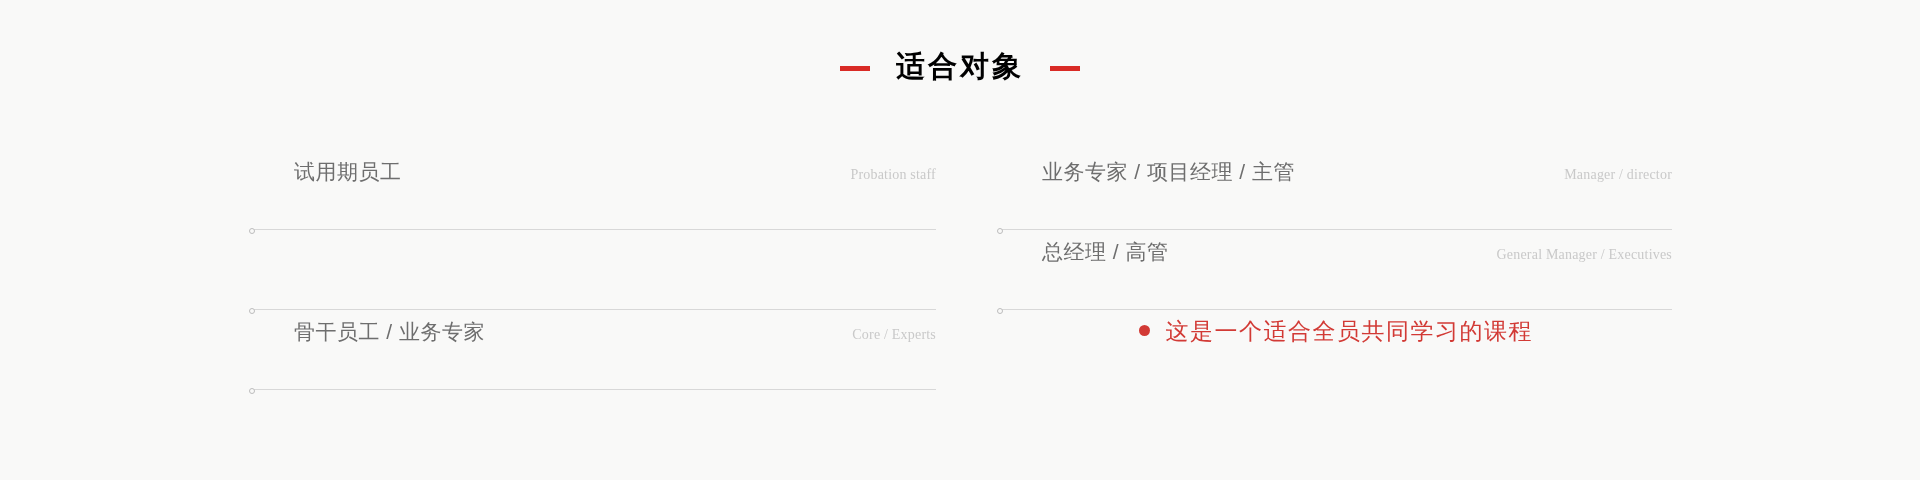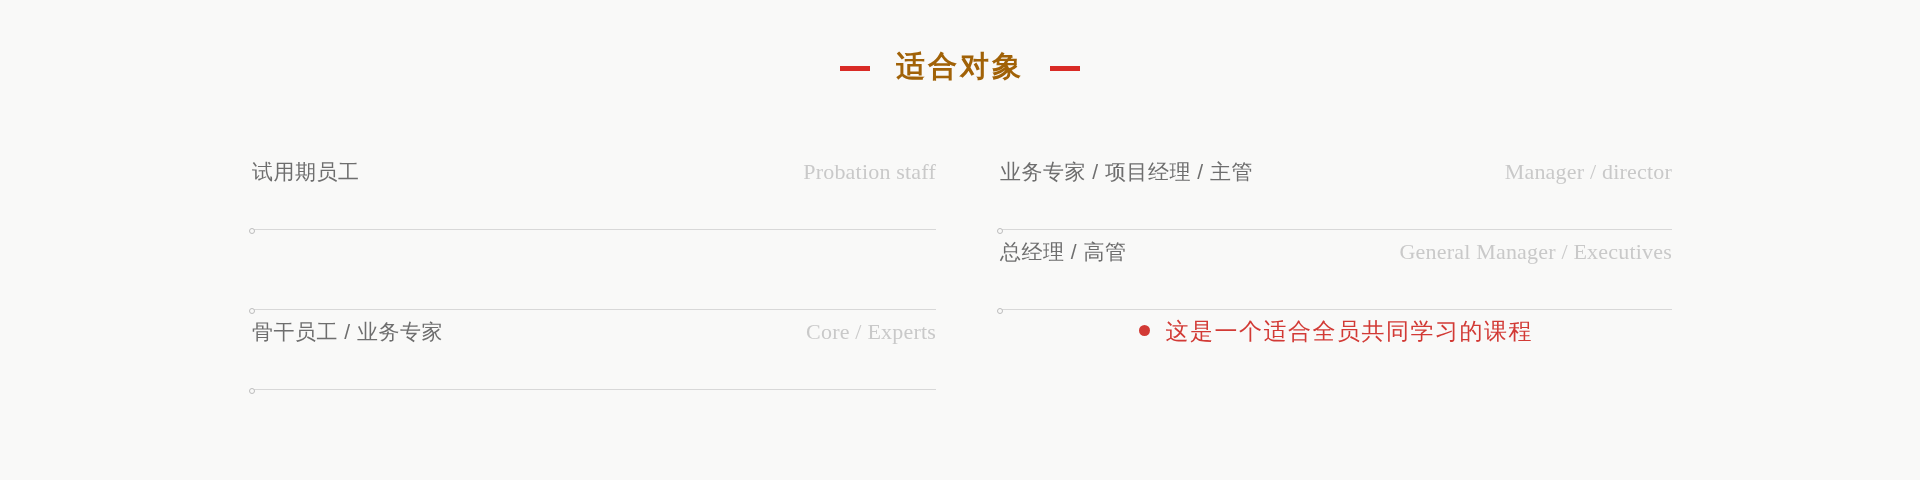--- a/index.html
+++ b/index.html
@@ -29,21 +29,21 @@
     display: inline-block;
     width: 30px;
     height: 5px;
     background: #d92b26;
     vertical-align: middle;
     position: relative;
     top: 2px;
   }
   .title-text {
     display: inline-block;
-    color: #a16207;
+    color: #000000;
     font-size: 29px;
     font-weight: bold;
     letter-spacing: 3px;
     vertical-align: middle;
     margin: 0 22px;
   }
 
   
   .columns {
     position: absolute;
@@ -65,31 +65,32 @@
     height: 80px;
     box-sizing: border-box;
   }
   .aud-row-inner {
     display: flex;
     align-items: baseline;
     justify-content: space-between;
     height: 55px;
     padding-top: 8px;
     box-sizing: border-box;
+    margin-left: 42px;
   }
   .aud-cn {
     color: #6e6e6e;
     font-size: 21px;
     font-weight: normal;
     letter-spacing: 0.5px;
     white-space: nowrap;
   }
   .aud-en {
     color: #c9c9c9;
-    font-size: 22px;
+    font-size: 14px;
     font-family: "Liberation Serif", "DejaVu Serif", serif;
     white-space: nowrap;
     letter-spacing: 0.2px;
   }
   .aud-divider {
     position: absolute;
     left: 0;
     bottom: 0;
     width: 100%;
     height: 1px;

